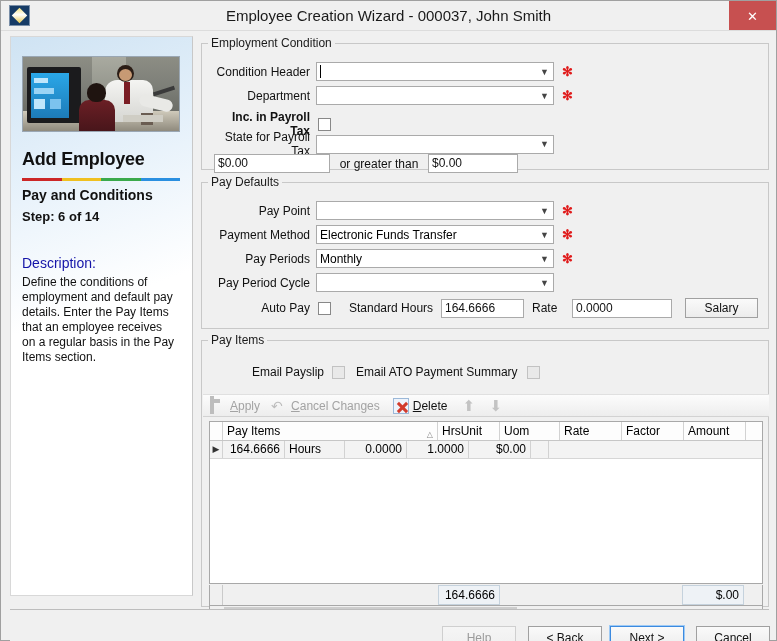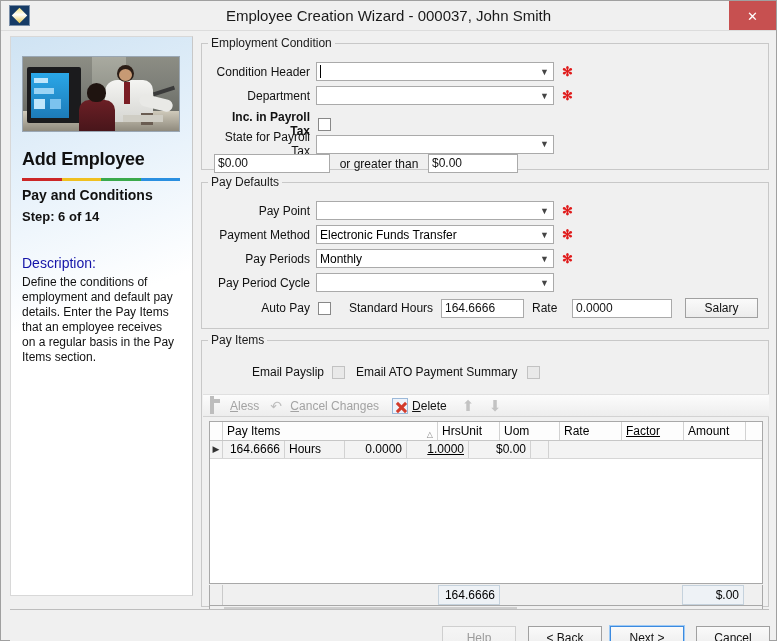--- a/index.html
+++ b/index.html
@@ -305,21 +305,21 @@
     line-height: 17px;
     overflow: hidden; white-space: nowrap;
   }
   .c-ind { width: 13px; flex: 0 0 13px; padding: 0 !important;
            display:flex; align-items:center; justify-content:center;
            font-size: 9px; color:#333; }
   .c-payitem { width: 215px; flex: 0 0 215px; }
   .c-hrs { width: 62px; flex: 0 0 62px; }
   .c-uom { width: 60px; flex: 0 0 60px; }
   .c-rate { width: 62px; flex: 0 0 62px; }
-  .c-factor { width: 62px; flex: 0 0 62px; text-decoration: underline; }
+  .c-factor { width: 62px; flex: 0 0 62px; }
   .c-amount { width: 62px; flex: 0 0 62px; }
   .c-extra { width: 18px; flex: 0 0 18px; }
   .ralign { text-align: right; }
   .sort-ico { position:absolute; right: 4px; top: 4px; font-size: 8px; color:#888; }
 
   .grid-foot {
     position: absolute;
     left: 7px; top: 238px;
     width: 554px; height: 21px;
     border: 1px solid #a8a8a8;
@@ -523,21 +523,21 @@
         </div>
       </fieldset>
 
       <fieldset class="grp" id="grp-payitems">
         <legend>Pay Items</legend>
 
 
         <div class="toolbar">
           <span class="tb-item dis">
             <span class="tb-ico"><span class="ico-save"></span></span>
-            <span><span class="ul">A</span><span>less</span></span>
+            <span><span class="ul">A</span><span>pply</span></span>
           </span>
           <span class="tb-item dis" style="margin-left:6px;">
             <span class="tb-ico ico-undo">↶</span>
             <span><span class="ul">C</span><span>ancel Changes</span></span>
           </span>
           <span class="tb-item en" style="margin-left:8px;">
             <span class="tb-ico ico-del">
                 <i class="x1"></i>
                 <i class="x2"></i>
               </span>

